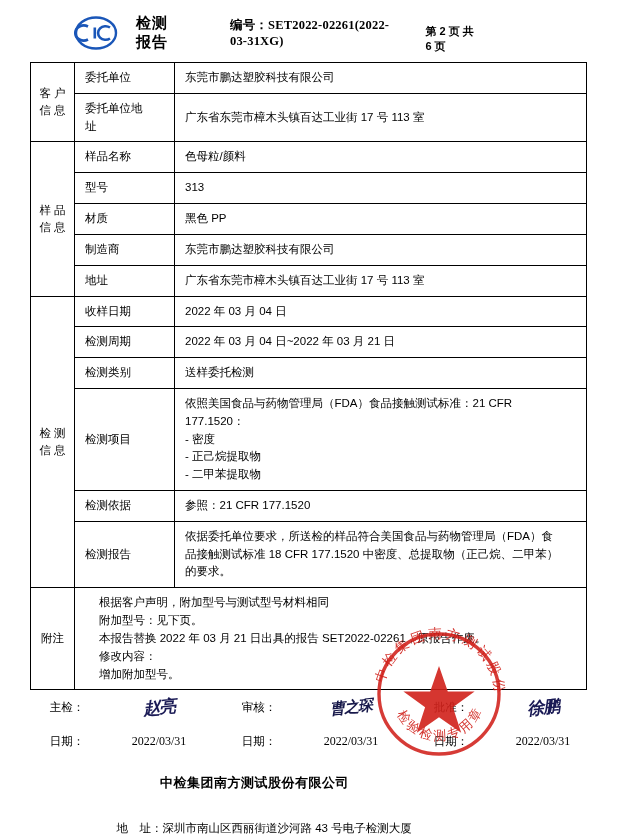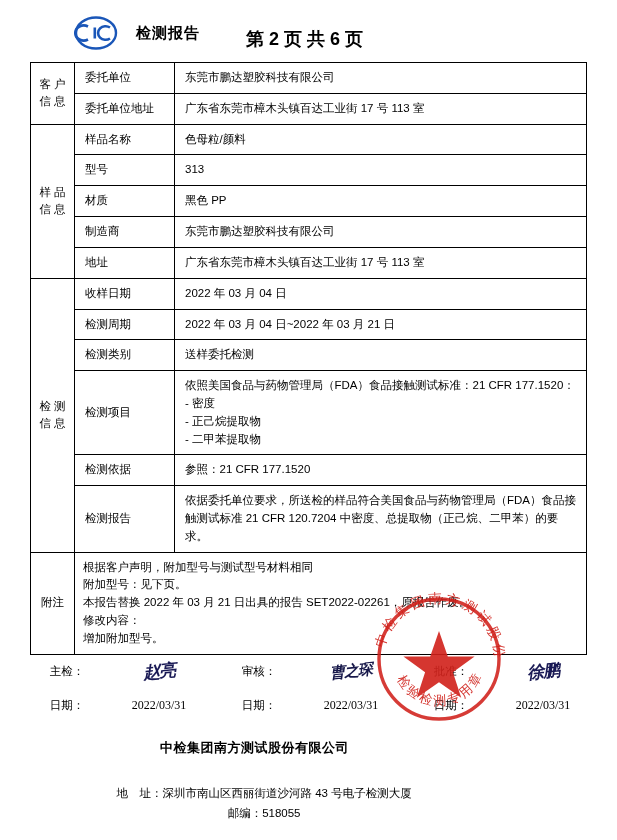--- a/index.html
+++ b/index.html
@@ -48,37 +48,37 @@
     font-family: "Liberation Sans", "DejaVu Sans", sans-serif;
   }
   .report-no {
     font-size: 12.5px;
     font-weight: bold;
     letter-spacing: 0.2px;
     margin-right: 36px;
   }
   .report-no .label { font-family: "Liberation Sans","DejaVu Sans",sans-serif; }
   .page-no {
-    font-size: 18px;
+    font-size: 11px;
     font-weight: bold;
     font-family: "Liberation Sans","DejaVu Sans",sans-serif;
     margin-top: 12px;
   }
 
   
   .doc-table {
     border-collapse: collapse;
     margin: 0 30px;
     width: 557px;
     table-layout: fixed;
     border-radius: 15px;
   }
   .doc-table td {
     border: 1px solid #000;
-    padding: 6px 8px;
+    padding: 6px 24px;
     font-size: 11.5px;
     line-height: 1.55;
     vertical-align: middle;
     font-family: "Liberation Sans", "DejaVu Sans", sans-serif;
   }
   td.cat {
     width: 44px;
     text-align: center;
     padding: 4px 2px;
     font-size: 11.5px;
@@ -173,20 +173,23 @@
   <div class="header">
     <div class="logo">
       <svg width="44" height="34" viewBox="0 0 44 34">
         <ellipse cx="22" cy="17" rx="20" ry="15.5" fill="none" stroke="#1a56b8" stroke-width="2.4"></ellipse>
         <path d="M14 10.5 A8.5 7.5 0 1 0 14 23.5" fill="none" stroke="#1a56b8" stroke-width="2.6"></path>
         <rect x="19.5" y="11.5" width="2.6" height="11" fill="#1a56b8"></rect>
         <path d="M36 11.5 A7.5 6.8 0 1 0 36 22.5" fill="none" stroke="#1a56b8" stroke-width="2.6"></path>
       </svg>
     </div>
     <div class="report-title">检测报告</div>
+    <div class="report-no">
+      <span class="label">编号：</span><span>SET2022-02261(2022-03-31XG)</span>
+    </div>
     <div class="page-no">第 2 页 共 6 页</div>
   </div>
 
   <table class="doc-table">
     <colgroup>
       <col style="width:44px">
       <col style="width:100px">
       <col>
     </colgroup>
     <tbody>
@@ -251,21 +254,21 @@
 - 密度
 - 正己烷提取物
 - 二甲苯提取物</td>
       </tr>
       <tr>
         <td class="field">检测依据</td>
         <td class="value">参照：21 CFR 177.1520</td>
       </tr>
       <tr>
         <td class="field">检测报告</td>
-        <td class="value concl-cell">依据委托单位要求，所送检的样品符合美国食品与药物管理局（FDA）食品接触测试标准 21 CFR 120.7204 中密度、总提取物（正己烷、二甲苯）的要求。</td>
+        <td class="value concl-cell">依据委托单位要求，所送检的样品符合美国食品与药物管理局（FDA）食品接触测试标准 18 CFR 177.1520 中密度、总提取物（正己烷、二甲苯）的要求。</td>
       </tr>
 
       <tr>
         <td class="cat">附注</td>
         <td class="note-cell" colspan="2">根据客户声明，附加型号与测试型号材料相同
 附加型号：见下页。
 本报告替换 2022 年 03 月 21 日出具的报告 SET2022-02261，原报告作废。
 修改内容：
 增加附加型号。</td>
       </tr>

